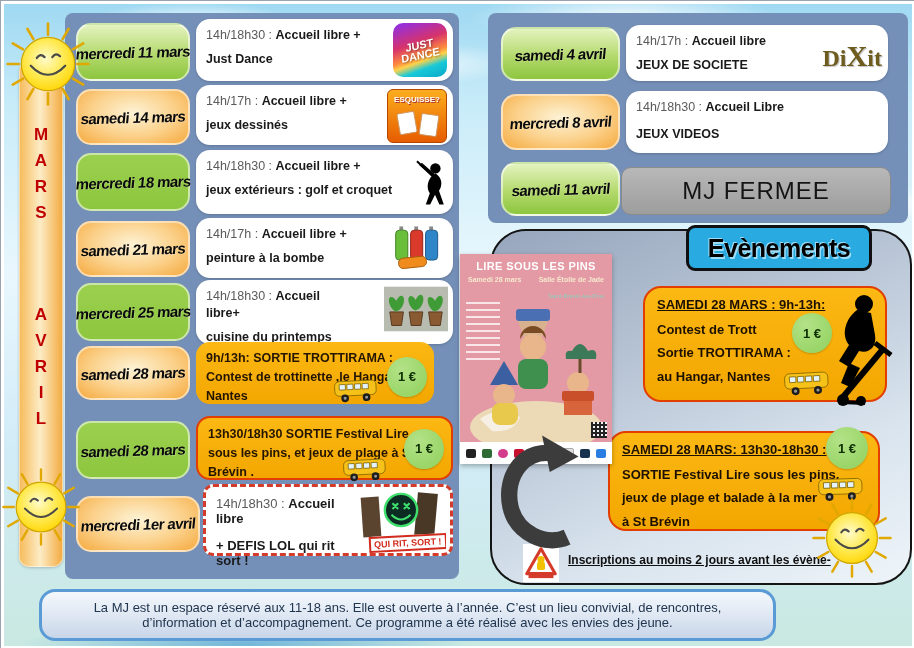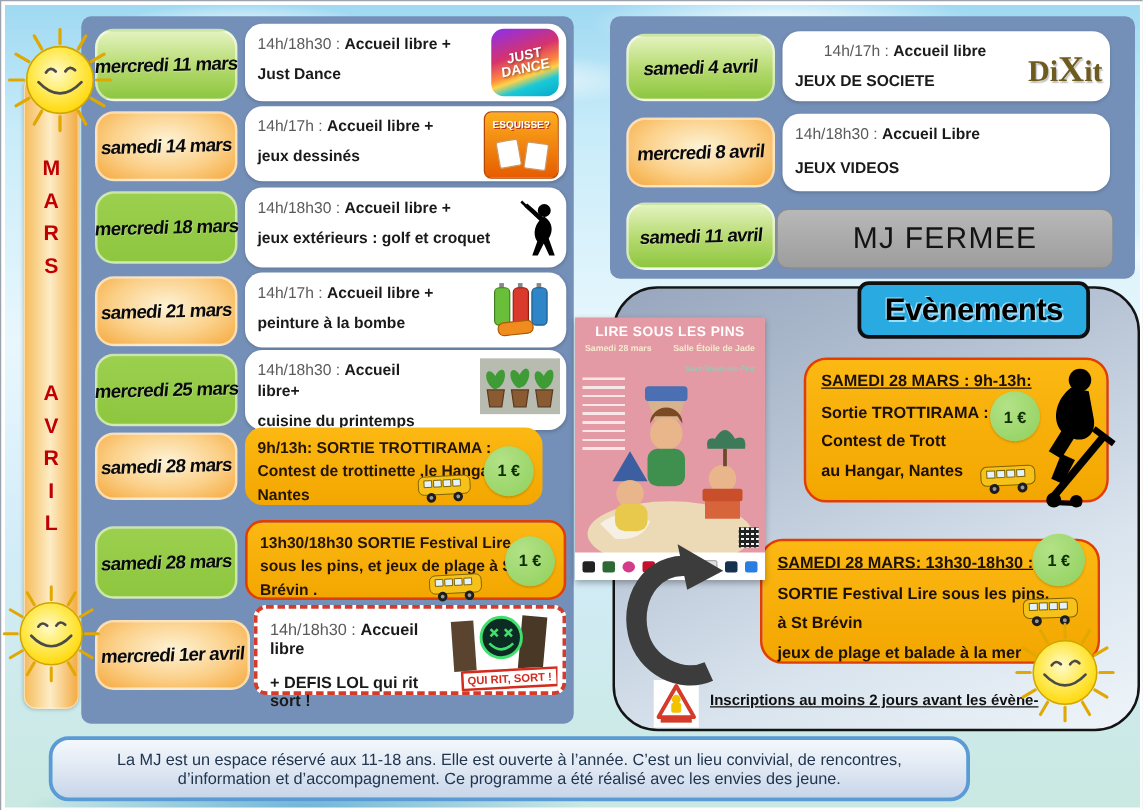--- a/index.html
+++ b/index.html
@@ -325,21 +325,21 @@
       </div>
     </div>
   </div>
 
   <div class="panel" id="panel-right" style="left:487px;top:12px;width:420px;height:210px">
 
     <div class="plate grad-green" style="left:13px;top:14px;width:115px;height:50px">
       <span>samedi 4 avril</span>
       </div>
     <div class="abox" style="left:138px;top:12px;width:262px;height:56px;box-sizing:border-box;padding-right:76px">
-      <div style="text-align:center"><span class="time">14h/17h :</span>
+      <div style=""><span class="time">14h/17h :</span>
         <span class="b">Accueil libre</span></div>
       <div class="l2">JEUX DE SOCIETE</div>
       <div class="dixit" style="position:absolute;right:6px;top:12px">
         <span style="font-size:24px">Di</span><span style="font-size:29px">X</span><span style="font-size:24px">it</span>
       </div>
     </div>
 
     <div class="plate grad-orange" style="left:13px;top:81px;width:115px;height:52px">
       <span>mercredi 8 avril</span>
       </div>
@@ -355,22 +355,22 @@
     <div class="closed" style="left:133px;top:154px;width:268px;height:46px">MJ FERMEE</div>
   </div>
 
   <div id="events">
     <div id="ev-title">
       <span>Evènements</span>
     </div>
 
     <div class="evbox" style="left:151px;top:55px;width:244px;height:116px;box-sizing:border-box">
       <div class="evhead">SAMEDI 28 MARS : 9h-13h:</div>
+      <div class="evline">Contest de Trott</div>
       <div class="evline">Sortie TROTTIRAMA :</div>
-      <div class="evline">Contest de Trott</div>
       <div class="evline">au Hangar, Nantes</div>
     </div>
     <div class="price" style="left:300px;top:82px;width:40px;height:40px;font-size:13px">1 €</div>
     <div class="tile" style="left:292px;top:138px;width:48px;height:27px;transform:rotate(-3deg)">
       <svg viewBox="0 0 60 32" width="48" height="27">
         <rect x="1" y="4" width="54" height="19" rx="6" fill="#f6c21a" stroke="#7d6200"></rect>
         <g fill="#e3f2ff" stroke="#7d6200" stroke-width="1">
             <rect x="7" y="8" width="8" height="7"></rect>
             <rect x="17" y="8" width="8" height="7"></rect>
             <rect x="27" y="8" width="8" height="7"></rect>
@@ -391,22 +391,22 @@
         <line x1="44" y1="50" x2="60" y2="62" stroke="#000" stroke-width="5"></line>
         <circle cx="12" cy="107" r="6" fill="#000"></circle>
           <circle cx="30" cy="108" r="5" fill="#000"></circle>
         <line x1="10" y1="109" x2="34" y2="110" stroke="#000" stroke-width="4"></line>
       </svg>
     </div>
 
     <div class="evbox" style="left:116px;top:200px;width:272px;height:100px;box-sizing:border-box">
       <div class="evhead">SAMEDI 28 MARS: 13h30-18h30 :</div>
       <div class="evline">SORTIE Festival Lire sous les pins,</div>
+      <div class="evline">jeux de plage et balade à la mer</div>
       <div class="evline">à St Brévin</div>
-      <div class="evline">jeux de plage et balade à la mer</div>
     </div>
     <div class="price" style="left:334px;top:196px;width:42px;height:42px;font-size:13px;z-index:4">1 €</div>
     <div class="tile" style="left:326px;top:244px;width:48px;height:27px;transform:rotate(-2deg);z-index:4">
       <svg viewBox="0 0 60 32" width="48" height="27">
         <rect x="1" y="4" width="54" height="19" rx="6" fill="#f6c21a" stroke="#7d6200"></rect>
         <g fill="#e3f2ff" stroke="#7d6200" stroke-width="1">
             <rect x="7" y="8" width="8" height="7"></rect>
             <rect x="17" y="8" width="8" height="7"></rect>
             <rect x="27" y="8" width="8" height="7"></rect>
             <rect x="37" y="8" width="8" height="7"></rect>

